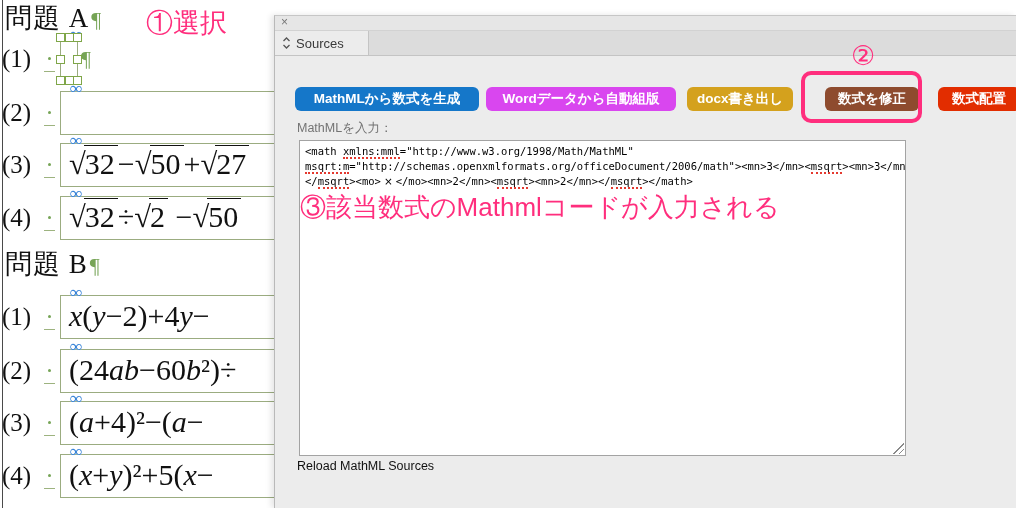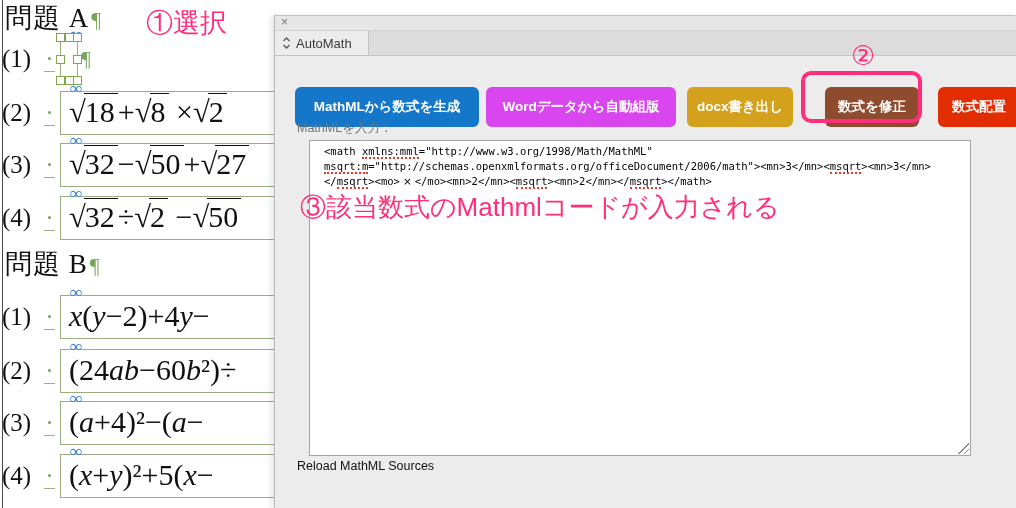--- a/index.html
+++ b/index.html
@@ -39,33 +39,33 @@
   .panel{position:absolute;left:274px;top:15px;right:0;bottom:0;z-index:10;
          background:#ececec;border-left:1px solid #b9b9b9;border-top:1px solid #c6c6c6;
          box-shadow:-3px 0 6px rgba(0,0,0,.10);}
   .topbar{height:14px;background:#e6e6e6;border-bottom:1px solid #d2d2d2;position:relative;}
   .close{position:absolute;left:6px;top:-1px;font-size:12px;color:#777;cursor:pointer;line-height:14px;}
   .tabstrip{height:24px;background:#dcdcdc;border-bottom:1px solid #c4c4c4;display:flex;}
   .tab{width:86px;background:#ececec;border-right:1px solid #c4c4c4;display:flex;
        align-items:center;gap:5px;padding-left:7px;font-size:13px;color:#3a3a3a;}
   .updown{display:inline-flex;}
   .btnrow{position:absolute;left:20px;top:71px;display:flex;align-items:center;}
-  .btn{height:40px;border:none;border-radius:6px;color:#fff;font-weight:bold;
+  .btn{height:24px;border:none;border-radius:6px;color:#fff;font-weight:bold;
        font-size:13.5px;font-family:"Liberation Sans",sans-serif;cursor:pointer;
        display:inline-flex;align-items:center;justify-content:center;padding:6px;}
   .btnrow .btn:nth-child(1){width:184px;margin-right:7px;}
   .btnrow .btn:nth-child(2){width:190px;margin-right:11px;}
   .btnrow .btn:nth-child(3){width:106px;margin-right:32px;}
   .btnrow .btn:nth-child(4){width:94px;margin-right:19px;}
   .btnrow .btn:nth-child(5){width:82px;}
   .inlabel{position:absolute;left:22px;top:104px;font-size:12.5px;color:#737373;}
-  .tarea{position:absolute;left:24px;top:124px;width:662px;height:316px;background:#fff;
+  .tarea{position:absolute;left:24px;top:124px;width:607px;height:316px;background:#fff;
          border:1px solid #a3a3a3;font-family:"DejaVu Sans Mono","Liberation Mono",monospace;
-         font-size:10.5px;line-height:15px;color:#000;padding:3px 14px;box-sizing:border-box;
-         overflow:hidden;cursor:text;margin-left:10px;}
+         font-size:10.5px;line-height:15px;color:#000;padding:3px 5px;box-sizing:border-box;
+         overflow:hidden;cursor:text;}
   .cline{white-space:nowrap;}
   .sp{border-bottom:2px dotted #e4392f;}
   .wide{padding:0 3px;font-family:"DejaVu Sans",sans-serif;}
   .grip{position:absolute;right:1px;bottom:1px;width:12px;height:12px;
         background:repeating-linear-gradient(-45deg,transparent 0 3px,#8a8a8a 3px 4px);
         clip-path:polygon(100% 0,100% 100%,0 100%);cursor:nwse-resize;}
   .footer{position:absolute;left:22px;top:443px;font-size:12.5px;color:#111;cursor:pointer;}
 
   
   .ann{position:absolute;inset:0;z-index:20;pointer-events:none;}
@@ -99,21 +99,20 @@
           <span class="hd bm"></span>
           <span class="hd br"></span>
         </span>
         <span class="endmark">¶</span>
       </div>
       <div class="eqrow" style="top: 90px;">
         <span class="num">(2)</span>
         <span class="spdot"></span>
         <span class="frame cut">
           <span class="chain">∞</span>
-          <span class="eq"><span class="sq"><span class="sign">√</span><span class="v">18</span></span>+<span class="sq"><span class="sign">√</span><span class="v">8</span></span> ×<span class="sq"><span class="sign">√</span><span class="v">2</span></span></span>
         </span>
       </div>
       <div class="eqrow" style="top: 142px;">
         <span class="num">(3)</span>
         <span class="spdot"></span>
         <span class="frame cut">
           <span class="chain">∞</span>
           <span class="eq"><span class="sq"><span class="sign">√</span><span class="v">32</span></span>−<span class="sq"><span class="sign">√</span><span class="v">50</span></span>+<span class="sq"><span class="sign">√</span><span class="v">27</span></span></span>
         </span>
       </div>
@@ -165,21 +164,21 @@
       <span class="close">×</span>
     </div>
     <div class="tabstrip">
       <div class="tab">
         <span class="updown">
           <svg width="9" height="14" viewBox="0 0 9 14" aria-hidden="true">
             <path d="M1.5 5 L4.5 2 L7.5 5" fill="none" stroke="#555" stroke-width="1.3"></path>
             <path d="M1.5 9 L4.5 12 L7.5 9" fill="none" stroke="#555" stroke-width="1.3"></path>
           </svg>
         </span>
-        <span>AutoMath</span>
+        <span>Sources</span>
       </div>
     </div>
     <div class="btnrow">
         <button class="btn" style="background: rgb(21, 119, 201);">MathMLから数式を生成</button>
         <button class="btn" style="background: #d946ef;">Wordデータから自動組版</button>
         <button class="btn" style="background: rgb(212, 161, 29);">docx書き出し</button>
         <button class="btn" style="background: rgb(142, 75, 46);">数式を修正</button>
         <button class="btn" style="background: rgb(226, 45, 0);">数式配置</button>
       </div>
     <div class="inlabel">MathMLを入力：</div>

